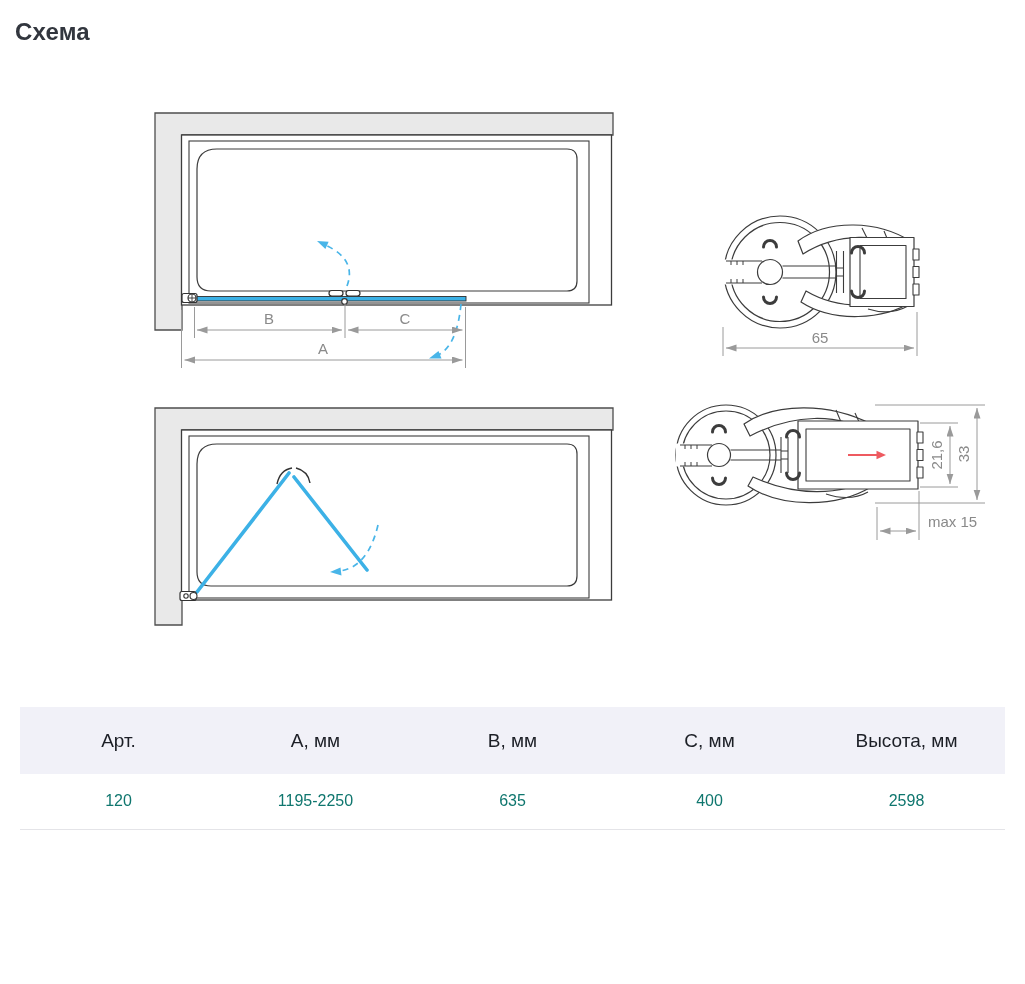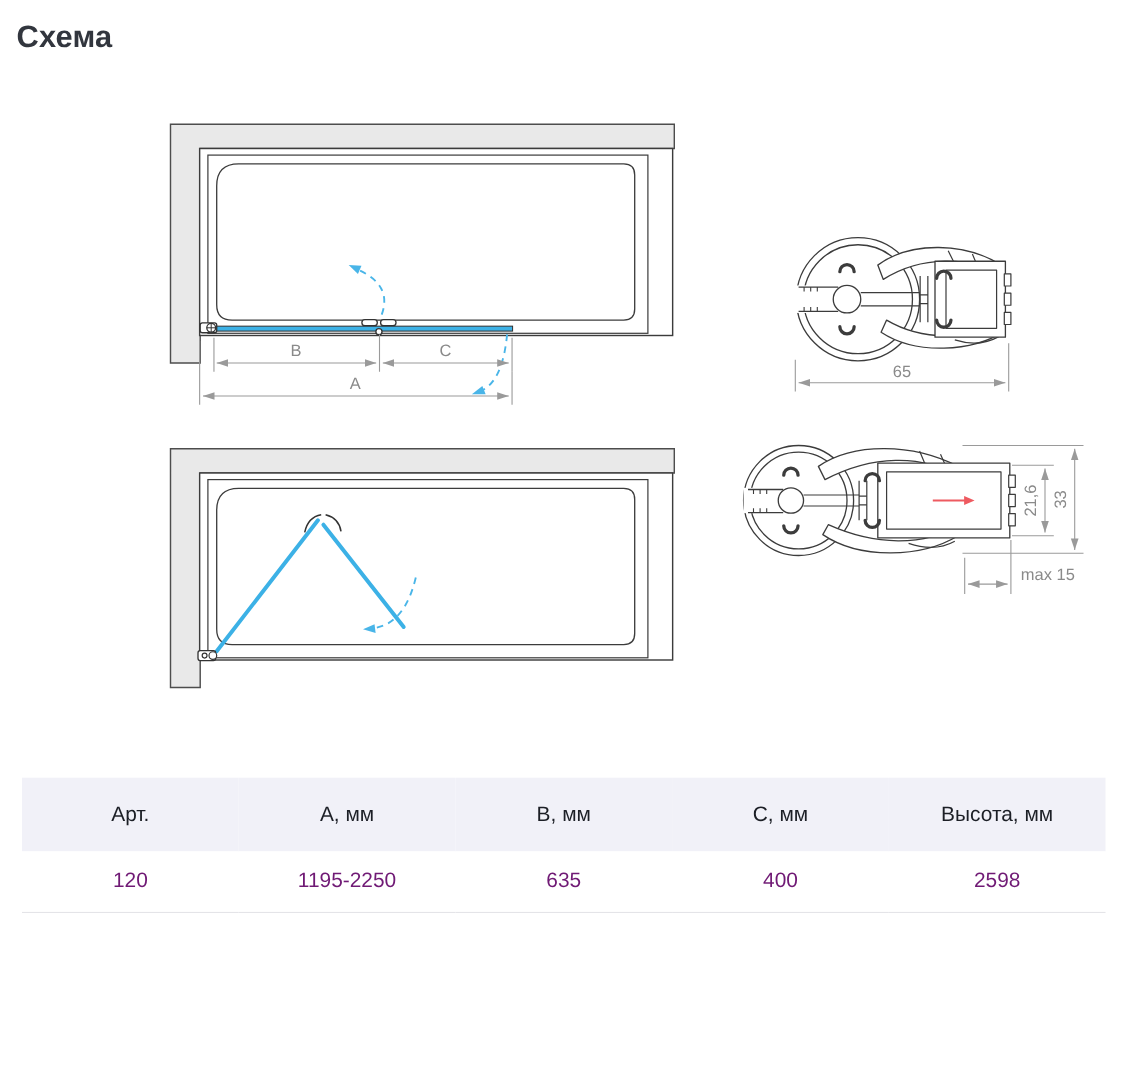--- a/index.html
+++ b/index.html
@@ -6,21 +6,21 @@
   html, body {
     width: 1025px; height: 984px;
     background: #ffffff;
     font-family: "Liberation Sans", "DejaVu Sans", sans-serif;
     position: relative;
     overflow: hidden;
   }
   .page-title {
     position: absolute;
     left: 15px; top: 18px;
-    font-size: 28px;
+    font-size: 24px;
     font-weight: 700;
     color: #32363e;
     letter-spacing: 0.2px;
   }
   .diagram-wrap {
     position: absolute;
     left: 0; top: 80px;
     width: 1025px; height: 570px;
   }
   .spec-table {
@@ -35,23 +35,23 @@
     background: #f1f1f8;
     height: 67px;
     font-size: 19px;
     font-weight: 500;
     color: #1c1f26;
     text-align: center;
     vertical-align: middle;
   }
   .spec-table td {
     height: 55px;
-    font-size: 19px;
+    font-size: 16px;
     font-weight: 400;
-    color: #701a75;
+    color: #0f766e;
     text-align: center;
     vertical-align: middle;
     border-bottom: 1px solid #e4e4e8;
     background: #ffffff;
   }
   svg text {
     font-family: "Liberation Sans", "DejaVu Sans", sans-serif;
   }
 </style>
 </head>

